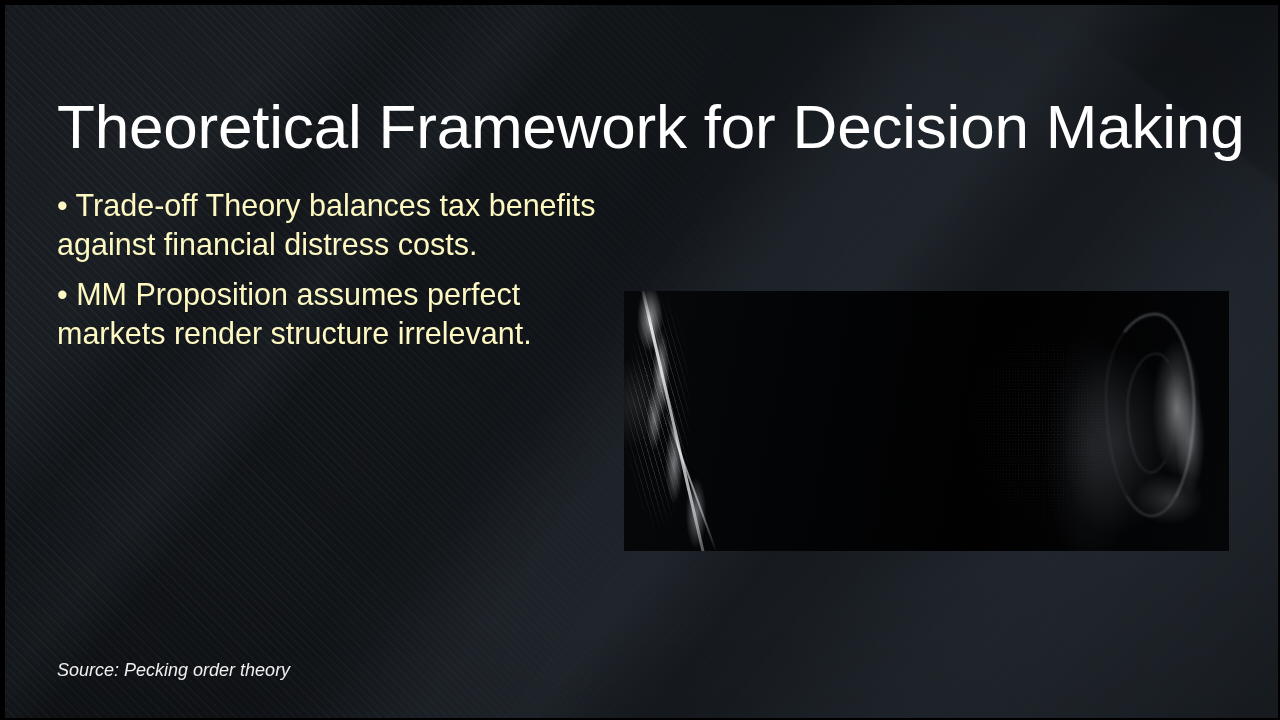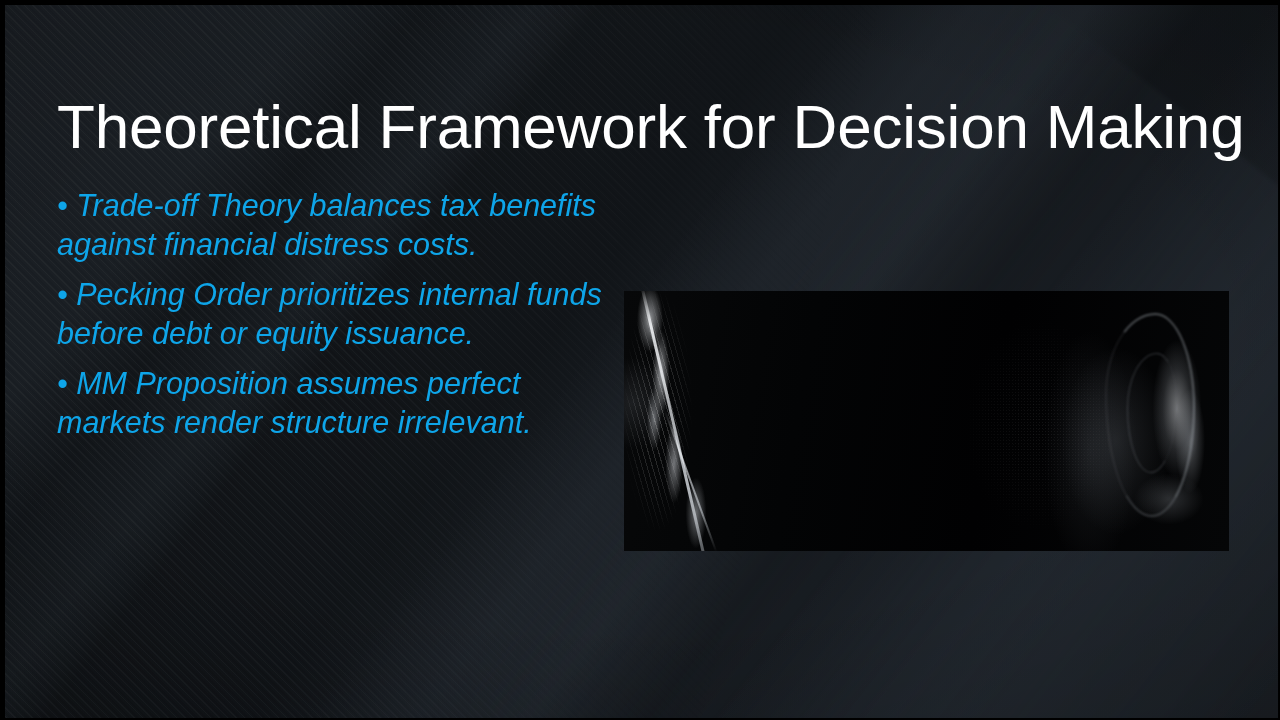--- a/index.html
+++ b/index.html
@@ -169,24 +169,23 @@
     left: 57px;
     top: 186px;
     width: 552px;
     margin: 0;
     padding: 0;
     list-style: none;
   }
   .bullet {
     font-size: 30.5px;
     line-height: 39px;
-    color: #0ea5e9;
+    color: #fef9c3;
     margin: 0 0 11px 0;
     font-weight: 400;
-    font-style: italic;
   }
   .bullet:last-child { margin-bottom: 16px; }
 
   .source {
     position: absolute;
     left: 57px;
     top: 658px;
     font-size: 18px;
     line-height: 24px;
     font-style: italic;
@@ -340,29 +339,29 @@
   <div class="bg-band band-c"></div>
   <div class="bg-band band-d"></div>
   <div class="bg-stripes"></div>
   <div class="bg-wedge"></div>
   <div class="bg-vignette"></div>
 
   <h1 class="title">Theoretical Framework for Decision Making</h1>
 
   <ul class="body-list">
     <li class="bullet">• Trade-off Theory balances tax benefits against financial distress costs.</li>
-    <li class="bullet">• Pecking Order prioritizes internal funds before debt or equity issuance.</li>
     <li class="bullet">• MM Proposition assumes perfect markets render structure irrelevant.</li>
   </ul>
 
   <div class="photo">
     <div class="photo-inner"></div>
     <div class="photo-strands"></div>
     <div class="photo-rim"></div>
     <div class="photo-rim2"></div>
     <div class="photo-texture"></div>
     <div class="photo-ear"></div>
     <div class="photo-ear-inner"></div>
   </div>
 
+  <div class="source">Source: Pecking order theory</div>
 
   <div class="bg-frame"></div>
 </div>
 
 </body></html>

